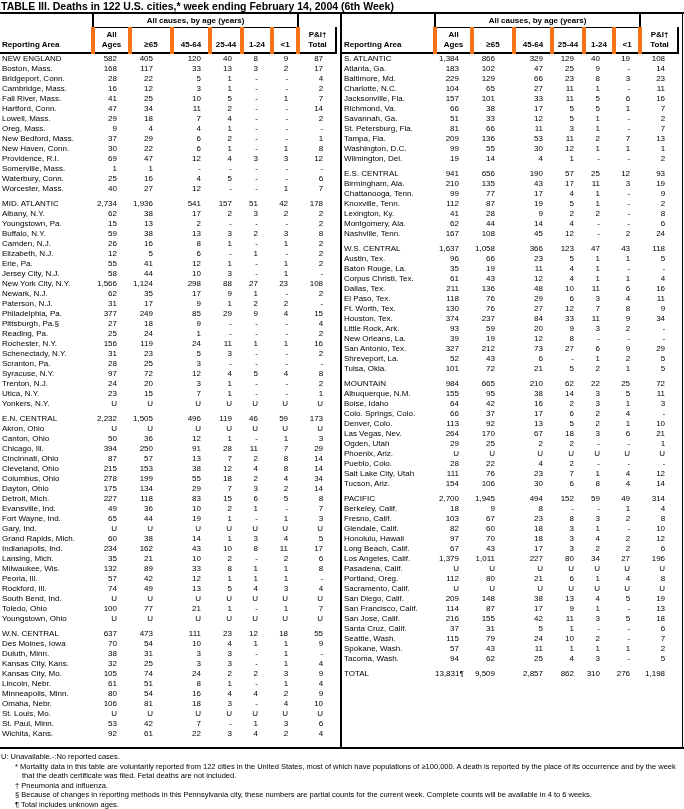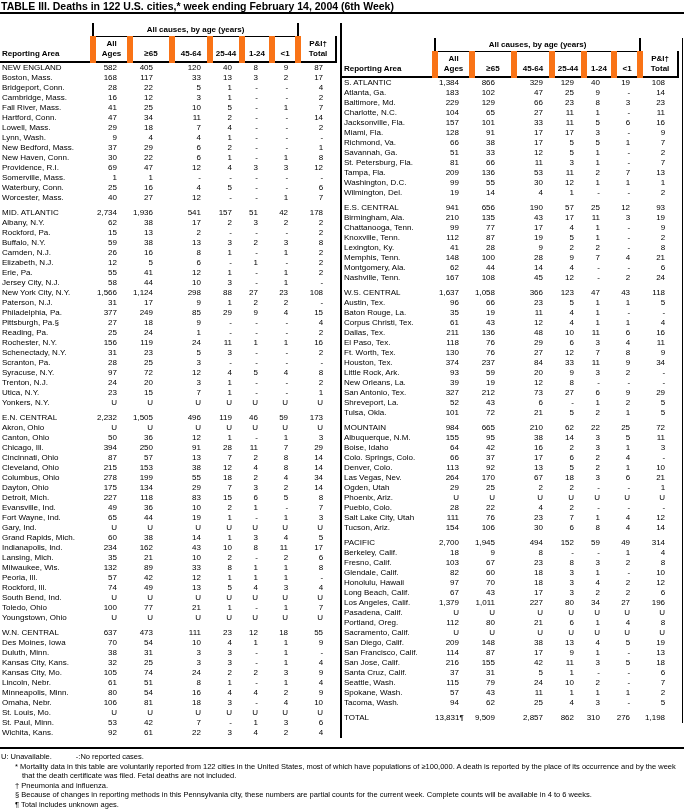--- a/index.html
+++ b/index.html
@@ -10,53 +10,53 @@
     font-size:8px; line-height:10px;
     -webkit-font-smoothing:antialiased;
   }
   .page { width:684px; height:726px; padding-top:1px; }
   .title {
     font-size:10.5px; font-weight:bold; line-height:11px;
     padding-left:1px; white-space:nowrap;
   }
   .table-area {
     display:flex; border-top:2px solid #000; border-bottom:2px solid #000;
-    height:737px; overflow:hidden;align-items:center;
+    height:737px; overflow:hidden;
   }
   .half { width:342px; overflow:hidden; }
   .half-left  { border-right:2px solid #000; }
   .half-right { border-right:1px solid #000; width:341px; }
   table { border-collapse:collapse; table-layout:fixed; width:336px; }
   col.c-area{width:93px} col.c0{width:37px} col.c1{width:42px} col.c2{width:38px}
   col.c3{width:32px} col.c4{width:30px} col.c5{width:26px} col.c6{width:38px}
   thead th { font-weight:bold; vertical-align:bottom; font-size:8px; }
   tr.span-row th { height:13px; }
   th.span-th {
     border-left:2px solid #000; border-right:2px solid #000;
     border-bottom:1px solid #000; text-align:center; padding-bottom:1px;
   }
   tr.cols-row th {
-    height:26px; border-left:6px solid #f97316; border-bottom:2px solid #000;
+    height:26px; border-left:4px solid #f97316; border-bottom:2px solid #000;
     text-align:center; padding-bottom:2px; white-space:pre-line;
   }
   tr.cols-row th.area-label { border-left:0; text-align:left; padding-left:2px; }
   tr.cols-row th:last-child { border-right:2px solid #000;margin-top:20px; }
   tbody tr { height:10px; }
   tbody tr.gap { height:5px; }
   td.area { text-align:left; padding-left:2px; white-space:nowrap; overflow:hidden; }
   td.num { text-align:right; white-space:nowrap; }
   td.num:nth-child(2){ padding-right:13px; }
   td.num:nth-child(3){ padding-right:19px; }
   td.num:nth-child(4){ padding-right:9px;  }
   td.num:nth-child(5){ padding-right:10px; }
   td.num:nth-child(6){ padding-right:14px; }
   td.num:nth-child(7){ padding-right:10px; }
   td.num:nth-child(8){ padding-right:13px; }
   .footnotes { padding:3px 2px 0 1px; font-size:7.5px; line-height:9.5px; }
-  .legend span.legend-none { margin-left:24px; }
+  .legend span.legend-none { }
   .fn { padding-left:21px; text-indent:-7px; }
 </style>
 </head>
 <body>
 
 <div class="page">
   <div class="title">TABLE III. Deaths in 122 U.S. cities,* week ending February 14, 2004 (6th Week)</div>
 
   <div class="table-area">
 
@@ -156,21 +156,21 @@
               <td class="area">Lowell, Mass.</td>
               <td class="num">29</td>
               <td class="num">18</td>
               <td class="num">7</td>
               <td class="num">4</td>
               <td class="num">-</td>
               <td class="num">-</td>
               <td class="num">2</td>
             </tr>
             <tr class="city-row">
-              <td class="area">Lynn, Wash.</td>
+              <td class="area">Oreg, Mass.</td>
               <td class="num">9</td>
               <td class="num">4</td>
               <td class="num">4</td>
               <td class="num">1</td>
               <td class="num">-</td>
               <td class="num">-</td>
               <td class="num">-</td>
             </tr>
             <tr class="city-row">
               <td class="area">New Bedford, Mass.</td>
@@ -249,21 +249,21 @@
               <td class="area">Albany, N.Y.</td>
               <td class="num">62</td>
               <td class="num">38</td>
               <td class="num">17</td>
               <td class="num">2</td>
               <td class="num">3</td>
               <td class="num">2</td>
               <td class="num">2</td>
             </tr>
             <tr class="city-row">
-              <td class="area">Rockford, Pa.</td>
+              <td class="area">Youngstown, Pa.</td>
               <td class="num">15</td>
               <td class="num">13</td>
               <td class="num">2</td>
               <td class="num">-</td>
               <td class="num">-</td>
               <td class="num">-</td>
               <td class="num">2</td>
             </tr>
             <tr class="city-row">
               <td class="area">Buffalo, N.Y.</td>
@@ -317,20 +317,30 @@
             </tr>
             <tr class="city-row">
               <td class="area">New York City, N.Y.</td>
               <td class="num">1,566</td>
               <td class="num">1,124</td>
               <td class="num">298</td>
               <td class="num">88</td>
               <td class="num">27</td>
               <td class="num">23</td>
               <td class="num">108</td>
+            </tr>
+            <tr class="city-row">
+              <td class="area">Newark, N.J.</td>
+              <td class="num">62</td>
+              <td class="num">35</td>
+              <td class="num">17</td>
+              <td class="num">9</td>
+              <td class="num">1</td>
+              <td class="num">-</td>
+              <td class="num">2</td>
             </tr>
             <tr class="city-row">
               <td class="area">Paterson, N.J.</td>
               <td class="num">31</td>
               <td class="num">17</td>
               <td class="num">9</td>
               <td class="num">1</td>
               <td class="num">2</td>
               <td class="num">2</td>
               <td class="num">-</td>
@@ -841,30 +851,20 @@
               <td class="area">Jacksonville, Fla.</td>
               <td class="num">157</td>
               <td class="num">101</td>
               <td class="num">33</td>
               <td class="num">11</td>
               <td class="num">5</td>
               <td class="num">6</td>
               <td class="num">16</td>
             </tr>
             <tr class="city-row">
-              <td class="area">Miami, Fla.</td>
-              <td class="num">128</td>
-              <td class="num">91</td>
-              <td class="num">17</td>
-              <td class="num">17</td>
-              <td class="num">3</td>
-              <td class="num">-</td>
-              <td class="num">9</td>
-            </tr>
-            <tr class="city-row">
               <td class="area">Richmond, Va.</td>
               <td class="num">66</td>
               <td class="num">38</td>
               <td class="num">17</td>
               <td class="num">5</td>
               <td class="num">5</td>
               <td class="num">1</td>
               <td class="num">7</td>
             </tr>
             <tr class="city-row">
@@ -962,30 +962,20 @@
             </tr>
             <tr class="city-row">
               <td class="area">Lexington, Ky.</td>
               <td class="num">41</td>
               <td class="num">28</td>
               <td class="num">9</td>
               <td class="num">2</td>
               <td class="num">2</td>
               <td class="num">-</td>
               <td class="num">8</td>
-            </tr>
-            <tr class="city-row">
-              <td class="area">Memphis, Tenn.</td>
-              <td class="num">148</td>
-              <td class="num">100</td>
-              <td class="num">28</td>
-              <td class="num">9</td>
-              <td class="num">7</td>
-              <td class="num">4</td>
-              <td class="num">21</td>
             </tr>
             <tr class="city-row">
               <td class="area">Montgomery, Ala.</td>
               <td class="num">62</td>
               <td class="num">44</td>
               <td class="num">14</td>
               <td class="num">4</td>
               <td class="num">-</td>
               <td class="num">-</td>
               <td class="num">6</td>

